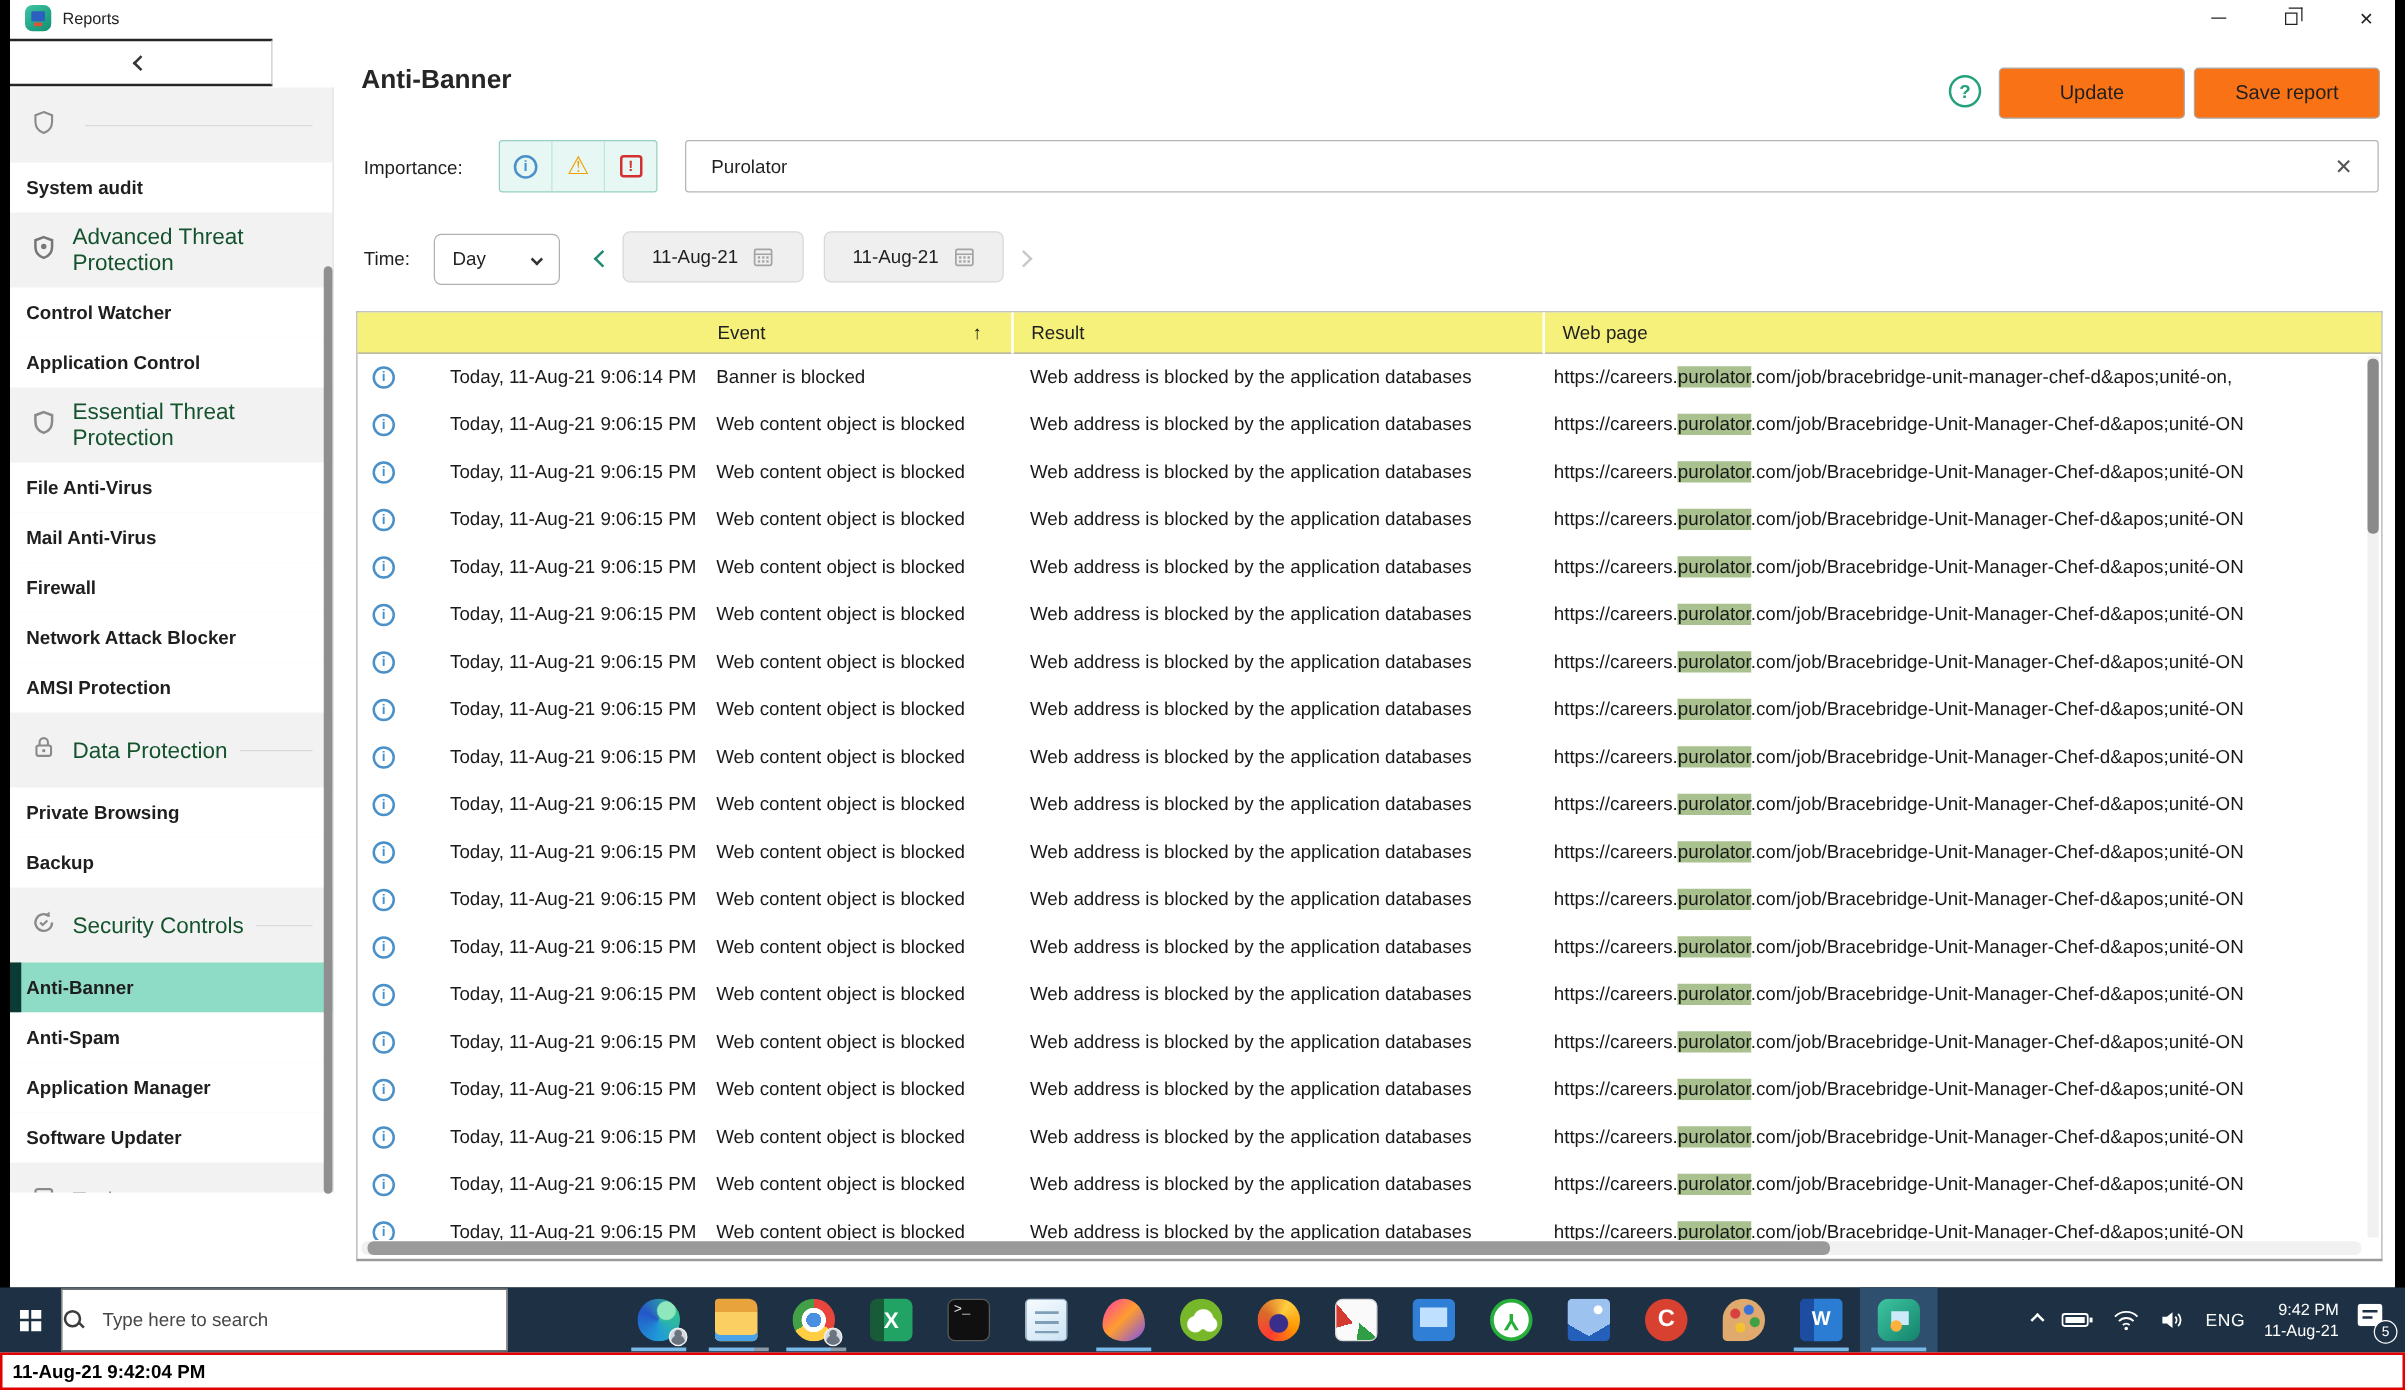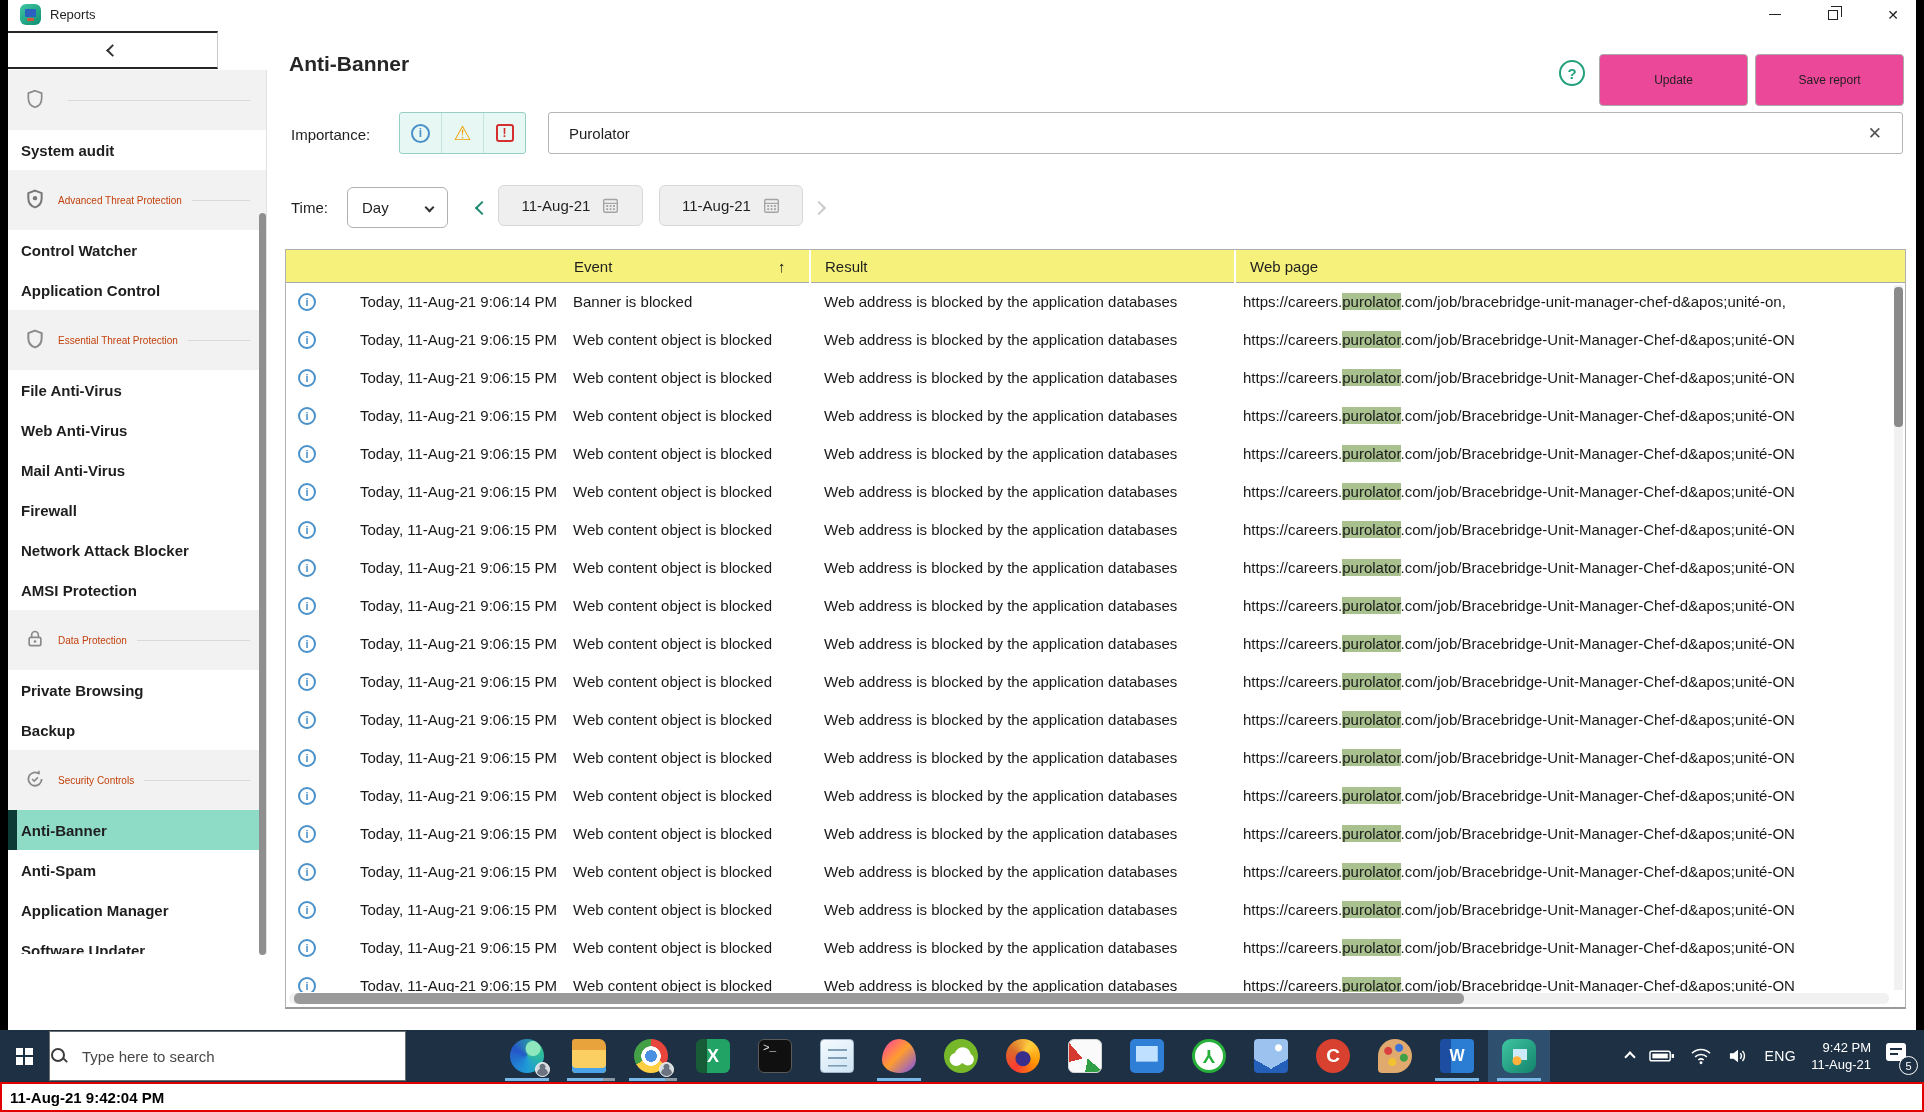--- a/index.html
+++ b/index.html
@@ -26,31 +26,31 @@
     display:flex; align-items:center; justify-content:center; }
   .chev { display:inline-block; width:9px; height:9px; border-left:2.2px solid #333; border-bottom:2.2px solid #333; }
   .chev.left  { transform:rotate(45deg); }
   .chev.right { transform:rotate(225deg); }
   .chev.down  { transform:rotate(-45deg); }
 
   .sidebar { position:absolute; left:0; top:70px; width:259px; height:884px; background:#f2f2f2; overflow:hidden; border-right:1px solid #e2e2e2; }
   .side-item { height:40px; background:#fff; display:flex; align-items:center; padding-left:13px; font-size:15px; font-weight:700; color:#1e1e1e; position:relative; }
   .side-item.selected { background:#8edcc6; }
   .side-item.selected::before { content:""; position:absolute; left:0; top:0; bottom:0; width:9px; background:#0c3a35; }
-  .side-header { height:36px; margin:12px 0; display:flex; align-items:center; padding:0 16px 0 17px; color:#c2410c; font-size:10px; }
+  .side-header { height:36px; margin:12px 0; display:flex; align-items:center; padding:0 16px 0 17px; color:#14532d; font-size:18px; }
   .side-header svg { width:20px; height:20px; margin-right:13px; flex:none; }
   .side-header .hdr-line { flex:1; height:1px; background:#d9d9d9; margin-left:10px; }
   .side-scrollbar { position:absolute; left:251px; top:213px; width:7px; height:742px; background:#8f8f8f; border-radius:4px; }
 
   
   .page-title { position:absolute; left:281px; top:52px; font-size:21px; font-weight:700; color:#262626; }
   .help-btn { position:absolute; left:1551px; top:60px; width:26px; height:26px; border:2px solid #23a07c; border-radius:50%;
     color:#23a07c; font-weight:700; font-size:15px; display:flex; align-items:center; justify-content:center; }
-  .btn { position:absolute; top:54px; height:52px; border:1px solid #ababab; border-radius:4px; background:#ec4899;
-    font-size:12px; color:#1f1f1f; display:flex; align-items:center; justify-content:center; }
+  .btn { position:absolute; top:54px; height:41px; border:1px solid #ababab; border-radius:4px; background:#f97316;
+    font-size:16px; color:#1f1f1f; display:flex; align-items:center; justify-content:center; }
   .btn-update { left:1591px; width:149px; }
   .btn-save { left:1747px; width:149px; }
 
   .field-label { position:absolute; font-size:15px; color:#1f1f1f; }
   .lbl-importance { left:283px; top:126px; }
   .lbl-time { left:283px; top:199px; }
 
   .importance-group { position:absolute; left:391px; top:112px; width:127px; height:42px; background:#e7f7f3;
     border:1px solid #96d0c4; border-radius:3px; display:flex; overflow:hidden; }
   .imp-cell { flex:1; display:flex; align-items:center; justify-content:center; border-right:1px solid #c2e4dc; }
@@ -215,23 +215,20 @@
         <span><svg viewBox="0 0 24 24">
             <path d="M12 2 L20 5 V11 C20 16.5 16.5 20.5 12 22 C7.5 20.5 4 16.5 4 11 V5 Z" fill="none" stroke="#8a8a8a" stroke-width="2.4"></path>
           </svg></span>
         <span>Essential Threat Protection</span>
         <span class="hdr-line"></span>
       </div>
       <div class="side-item">
         <span>File Anti-Virus</span>
       </div>
       <div class="side-item">
-        <span>Web Anti-Virus</span>
-      </div>
-      <div class="side-item">
         <span>Mail Anti-Virus</span>
       </div>
       <div class="side-item">
         <span>Firewall</span>
       </div>
       <div class="side-item">
         <span>Network Attack Blocker</span>
       </div>
       <div class="side-item">
         <span>AMSI Protection</span>

